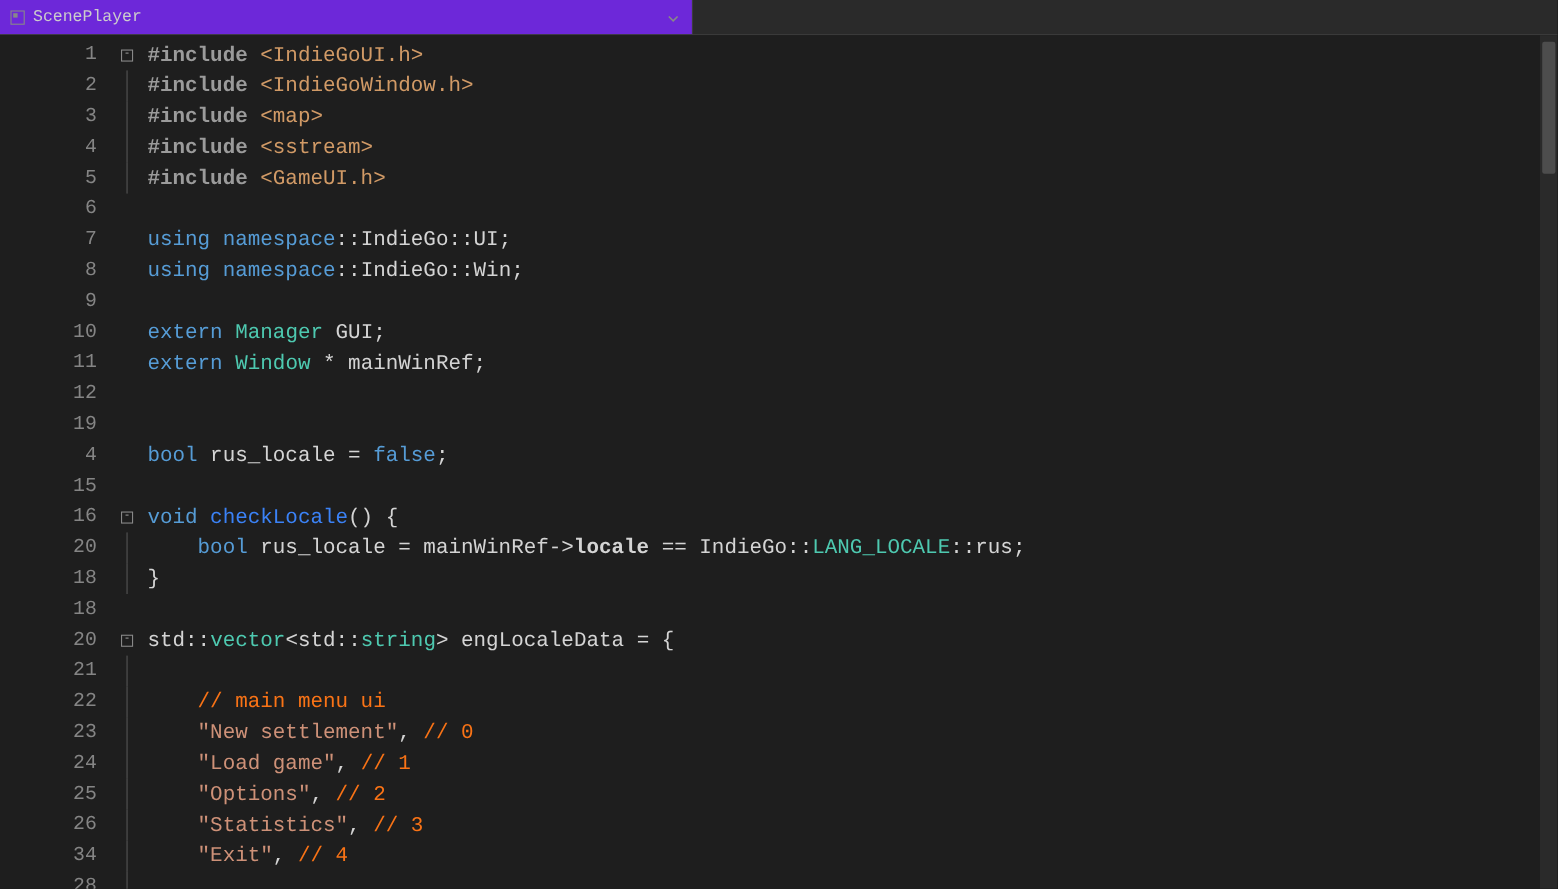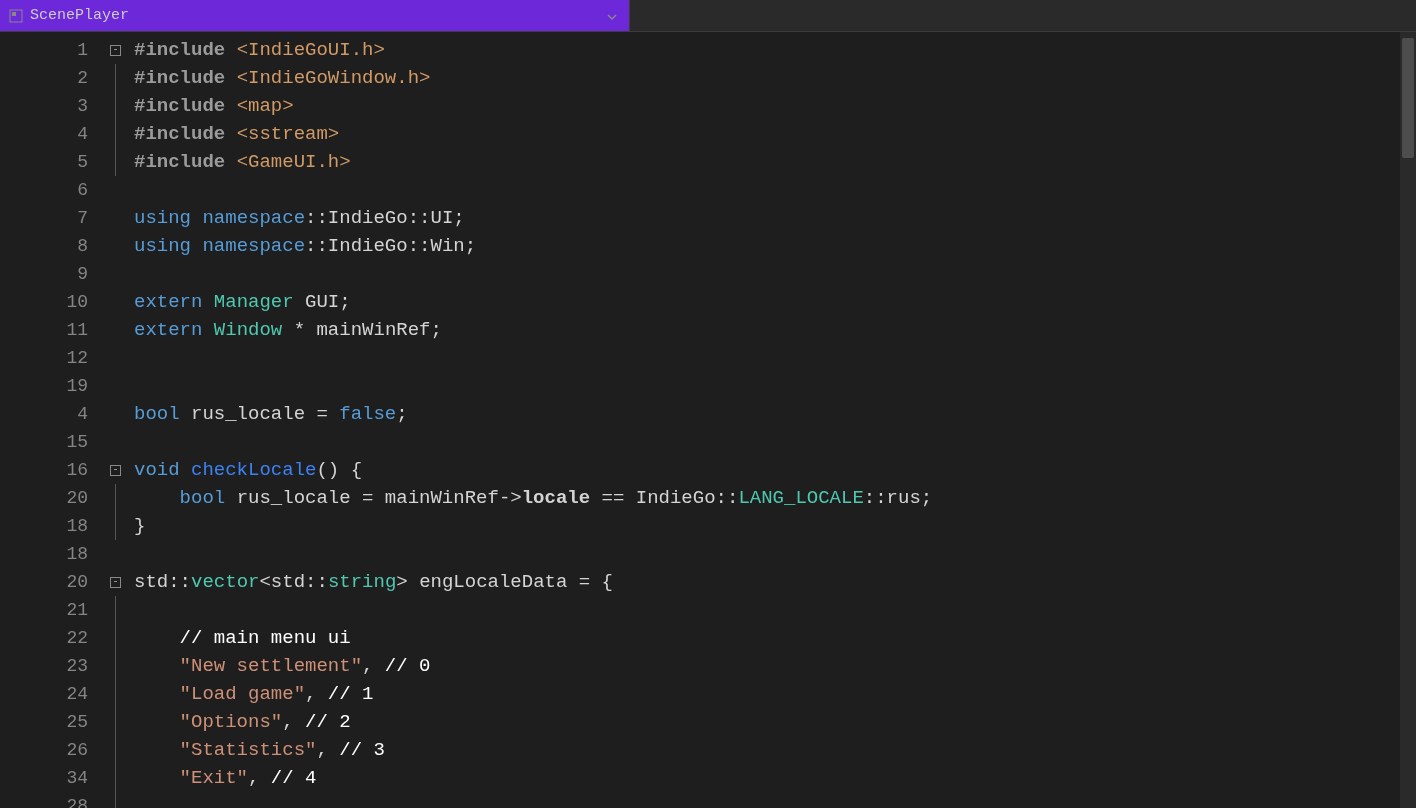--- a/index.html
+++ b/index.html
@@ -108,21 +108,21 @@
 
   
   .tok-pp   { color: #9b9b9b; font-weight: bold; }   
   .tok-inc  { color: #d19a66; }                       
   .tok-kw   { color: #569cd6; }                       
   .tok-type { color: #4ec9b0; }                       
   .tok-id   { color: #d4d4d4; }
   .tok-func { color: #3b82f6; }                       
   .tok-op   { color: #d4d4d4; }
   .tok-punct{ color: #d4d4d4; }
-  .tok-cmt  { color: #ffffff; }
+  .tok-cmt  { color: #f97316; }
   .tok-str  { color: #ce9178; }
   .tok-enum { color: #4ec9b0; }
   .tok-member{ color: #d4d4d4; font-weight: bold; text-align: center; }
 
   .scrollbar-v {
     position: absolute;
     right: 0; top: 0; bottom: 0;
     width: 16px;
     background: #2a2a2a;
   }

